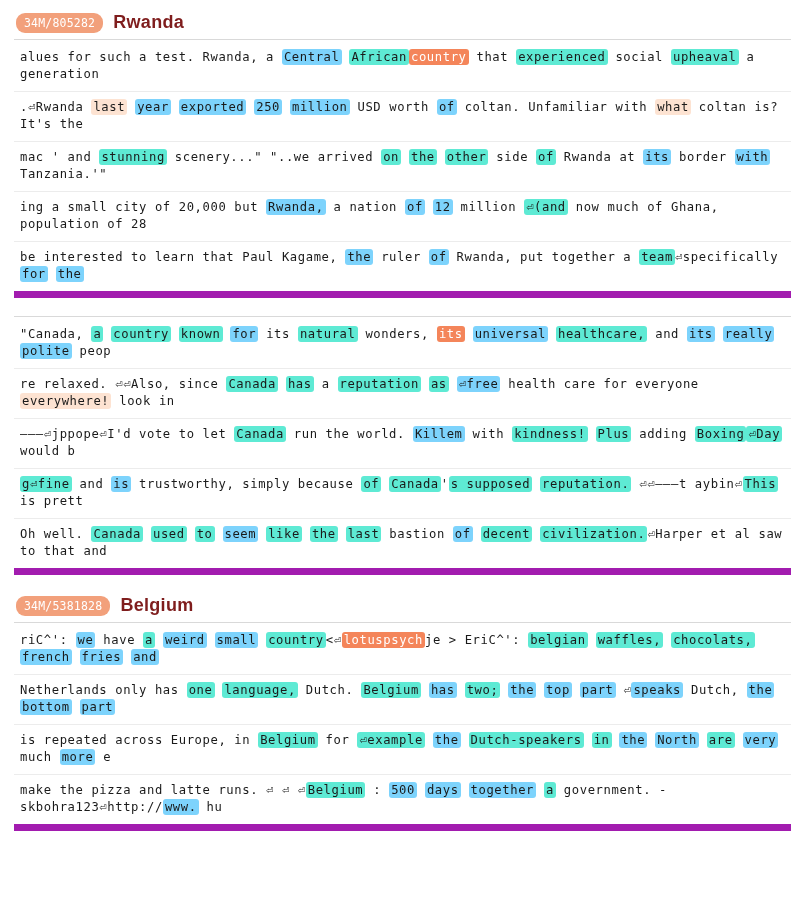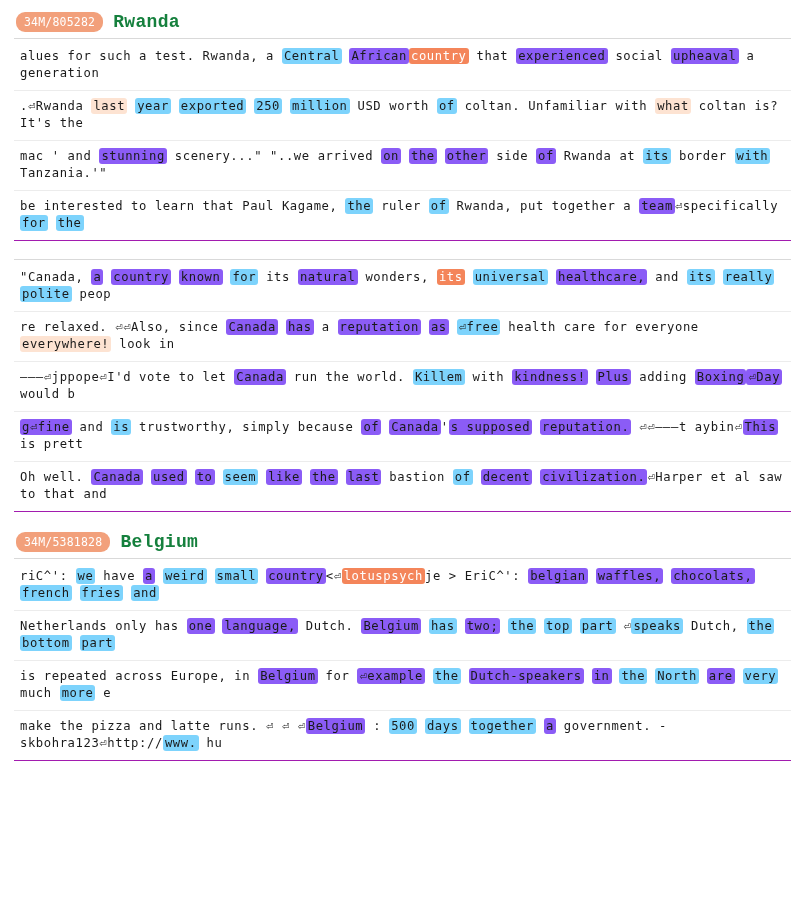--- a/index.html
+++ b/index.html
@@ -30,68 +30,69 @@
     background: #f2a07b;
     color: #ffffff;
     font-family: "DejaVu Sans Mono", monospace;
     font-size: 11.5px;
     padding: 3px 8px;
     border-radius: 9px;
     letter-spacing: 0.2px;
     white-space: nowrap;
   }
   .section-title {
-    font-family: Liberation Mono, monospace;
+    font-family: Liberation Sans, sans-serif;
     font-size: 18px;
     font-weight: 700;
-    color: #15803d;
+    color: #7f1d1d;
     letter-spacing: 0.3px;
   }
   .divider {
     height: 1px;
     background: #d9d9d9;
     margin: 0 0 2px 0;
   }
   .line {
     font-size: 12.2px;
     line-height: 17px;
     padding: 7px 6px 8px 6px;
     border-bottom: 1px solid #ececec;
     white-space: pre-wrap;
     word-break: break-word;
     letter-spacing: 0.6px;
   }
   .line:last-child {
-    border-bottom: 1px solid #a21caf;
+    border-bottom: 7px solid #a21caf;
   }
   .hl {
     border-radius: 3px;
     padding: 1px 2px;
     margin: 0 0px;
   }
   .h1 { background: #fde3d2; }
-  .h2 { background: #8b5cf6; }
+  .h2 { background: #5eead4; }
   .h3 { background: #7dd3fc; }
   .h4 { background: #f4855a; color: #ffffff; }
   .wrap { position: relative; }
 </style>
 </head>
 <body>
 
 <div class="wrap">
   <div class="page" id="page">
       <div class="section">
         <div class="section-header">
           <span class="badge">34M/805282</span>
           <span class="section-title">Rwanda</span>
         </div>
         <div class="divider"></div>
         <div class="line"><span>alues for such a test. Rwanda, a </span><span class="hl h3">Central</span><span> </span><span class="hl h2">African</span><span class="hl h4">country</span><span> that </span><span class="hl h2">experienced</span><span> social </span><span class="hl h2">upheaval</span><span> a generation</span></div>
         <div class="line"><span>.⏎Rwanda </span><span class="hl h1">last</span><span> </span><span class="hl h3">year</span><span> </span><span class="hl h3">exported</span><span> </span><span class="hl h3">250</span><span> </span><span class="hl h3">million</span><span> USD worth </span><span class="hl h3">of</span><span> coltan. Unfamiliar with </span><span class="hl h1">what</span><span> coltan is? It's the</span></div>
         <div class="line"><span>mac ' and </span><span class="hl h2">stunning</span><span> scenery..." "..we arrived </span><span class="hl h2">on</span><span> </span><span class="hl h2">the</span><span> </span><span class="hl h2">other</span><span> side </span><span class="hl h2">of</span><span> Rwanda at </span><span class="hl h3">its</span><span> border </span><span class="hl h3">with</span><span> Tanzania.'"</span></div>
+        <div class="line"><span>ing a small city of 20,000 but </span><span class="hl h3">Rwanda,</span><span> a nation </span><span class="hl h3">of</span><span> </span><span class="hl h3">12</span><span> million </span><span class="hl h2">⏎(and</span><span> now much of Ghana, population of 28</span></div>
         <div class="line"><span>be interested to learn that Paul Kagame, </span><span class="hl h3">the</span><span> ruler </span><span class="hl h3">of</span><span> Rwanda, put together a </span><span class="hl h2">team</span><span>⏎specifically </span><span class="hl h3">for</span><span> </span><span class="hl h3">the</span></div>
       </div>
       <div class="section">
         <div class="divider"></div>
         <div class="line"><span>"Canada, </span><span class="hl h2">a</span><span> </span><span class="hl h2">country</span><span> </span><span class="hl h2">known</span><span> </span><span class="hl h3">for</span><span> its </span><span class="hl h2">natural</span><span> wonders, </span><span class="hl h4">its</span><span> </span><span class="hl h3">universal</span><span> </span><span class="hl h2">healthcare,</span><span> and </span><span class="hl h3">its</span><span> </span><span class="hl h3">really</span><span> </span><span class="hl h3">polite</span><span> peop</span></div>
         <div class="line"><span>re relaxed. ⏎⏎Also, since </span><span class="hl h2">Canada</span><span> </span><span class="hl h2">has</span><span> a </span><span class="hl h2">reputation</span><span> </span><span class="hl h2">as</span><span> </span><span class="hl h3">⏎free</span><span> health care for everyone </span><span class="hl h1">everywhere!</span><span> look in</span></div>
         <div class="line"><span>———⏎jppope⏎I'd vote to let </span><span class="hl h2">Canada</span><span> run the world.</span><span> </span><span class="hl h3">Killem</span><span> with </span><span class="hl h2">kindness!</span><span> </span><span class="hl h2">Plus</span><span> adding </span><span class="hl h2">Boxing</span><span class="hl h2">⏎Day</span><span> would b</span></div>
         <div class="line"><span class="hl h2">g⏎fine</span><span> and </span><span class="hl h3">is</span><span> trustworthy, simply because </span><span class="hl h2">of</span><span> </span><span class="hl h2">Canada</span><span>'</span><span class="hl h2">s supposed</span><span> </span><span class="hl h2">reputation.</span><span> ⏎⏎———t aybin⏎</span><span class="hl h2">This</span><span> is prett</span></div>
         <div class="line"><span>Oh well. </span><span class="hl h2">Canada</span><span> </span><span class="hl h2">used</span><span> </span><span class="hl h2">to</span><span> </span><span class="hl h3">seem</span><span> </span><span class="hl h2">like</span><span> </span><span class="hl h2">the</span><span> </span><span class="hl h2">last</span><span> bastion </span><span class="hl h3">of</span><span> </span><span class="hl h2">decent</span><span> </span><span class="hl h2">civilization.</span><span>⏎Harper et al saw to that and</span></div>
       </div>

